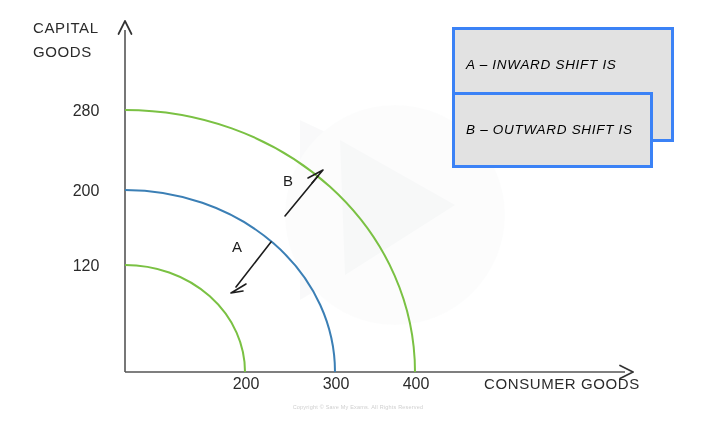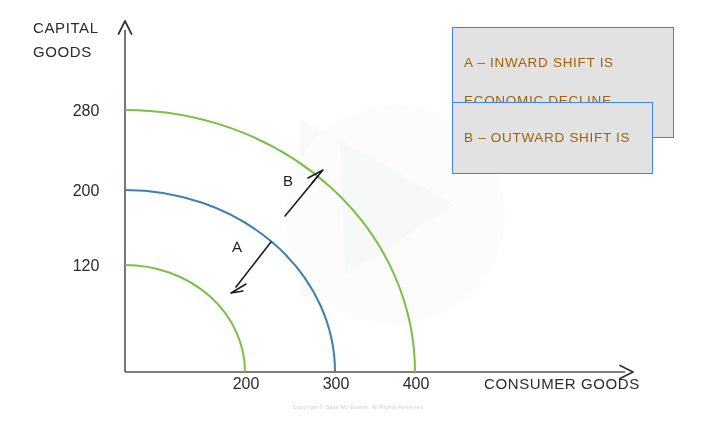--- a/index.html
+++ b/index.html
@@ -52,31 +52,32 @@
   .copyright-text {
     font-family: "Liberation Sans", sans-serif;
     font-size: 5.5px;
     fill: #cfcfcf;
     letter-spacing: 0.2px;
   }
 
   .legend-box {
     position: absolute;
     background: #e2e2e2;
-    border: 1px solid #3b82f6;
+    border: 3px solid #3b82f6;
     box-sizing: border-box;
     padding: 6px 10px 7px 11px;
     font-size: 13.5px;
     line-height: 1.42;
     letter-spacing: 0.7px;
-    color: #a16207;
+    color: #000000;
     white-space: pre-line;
+    font-style: italic;
   }
   #legend-a { left: 452px; top: 27px; width: 222px; }
-  #legend-b { left: 452px; top: 102px; width: 201px; }
+  #legend-b { left: 452px; top: 92px; width: 201px; }
 
   .legend-line { display: block; }
 </style>
 </head>
 <body>
 
 <div id="stage">
 
   <svg class="diagram" viewBox="0 0 720 422">
 

